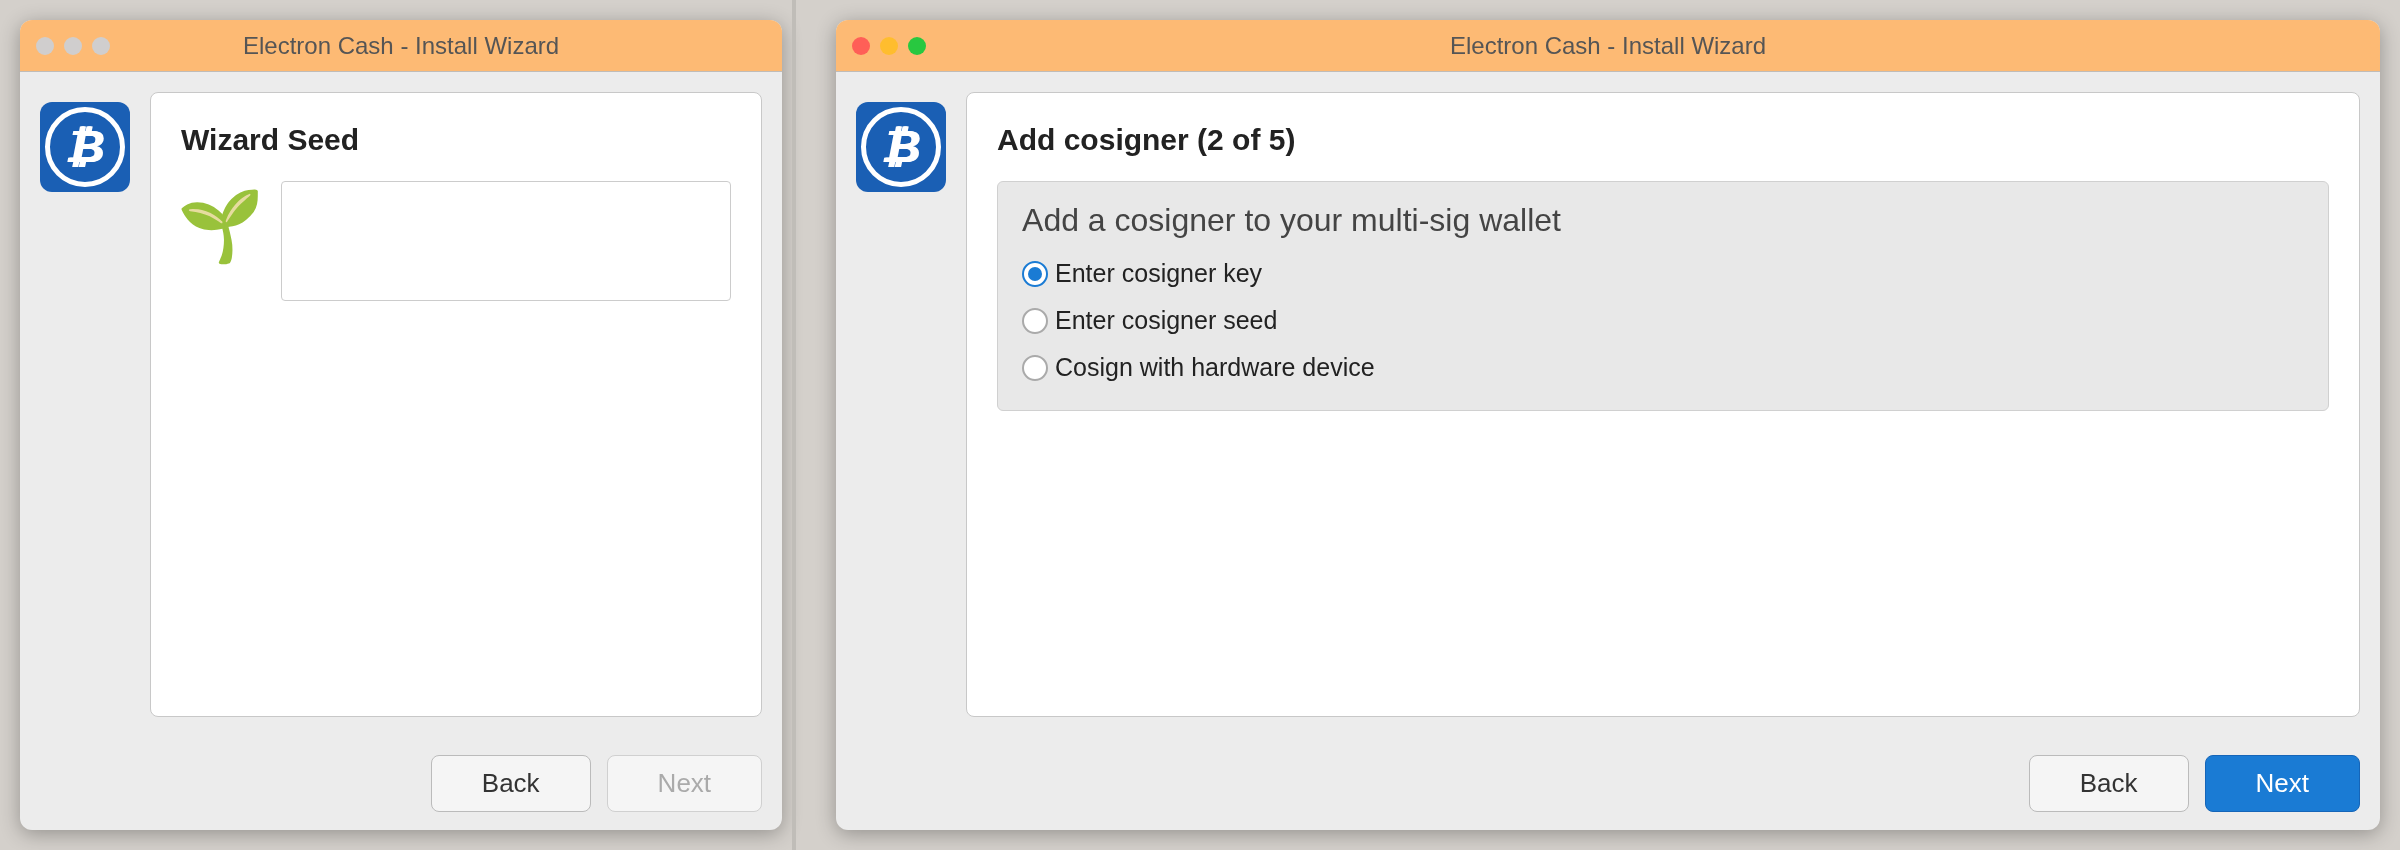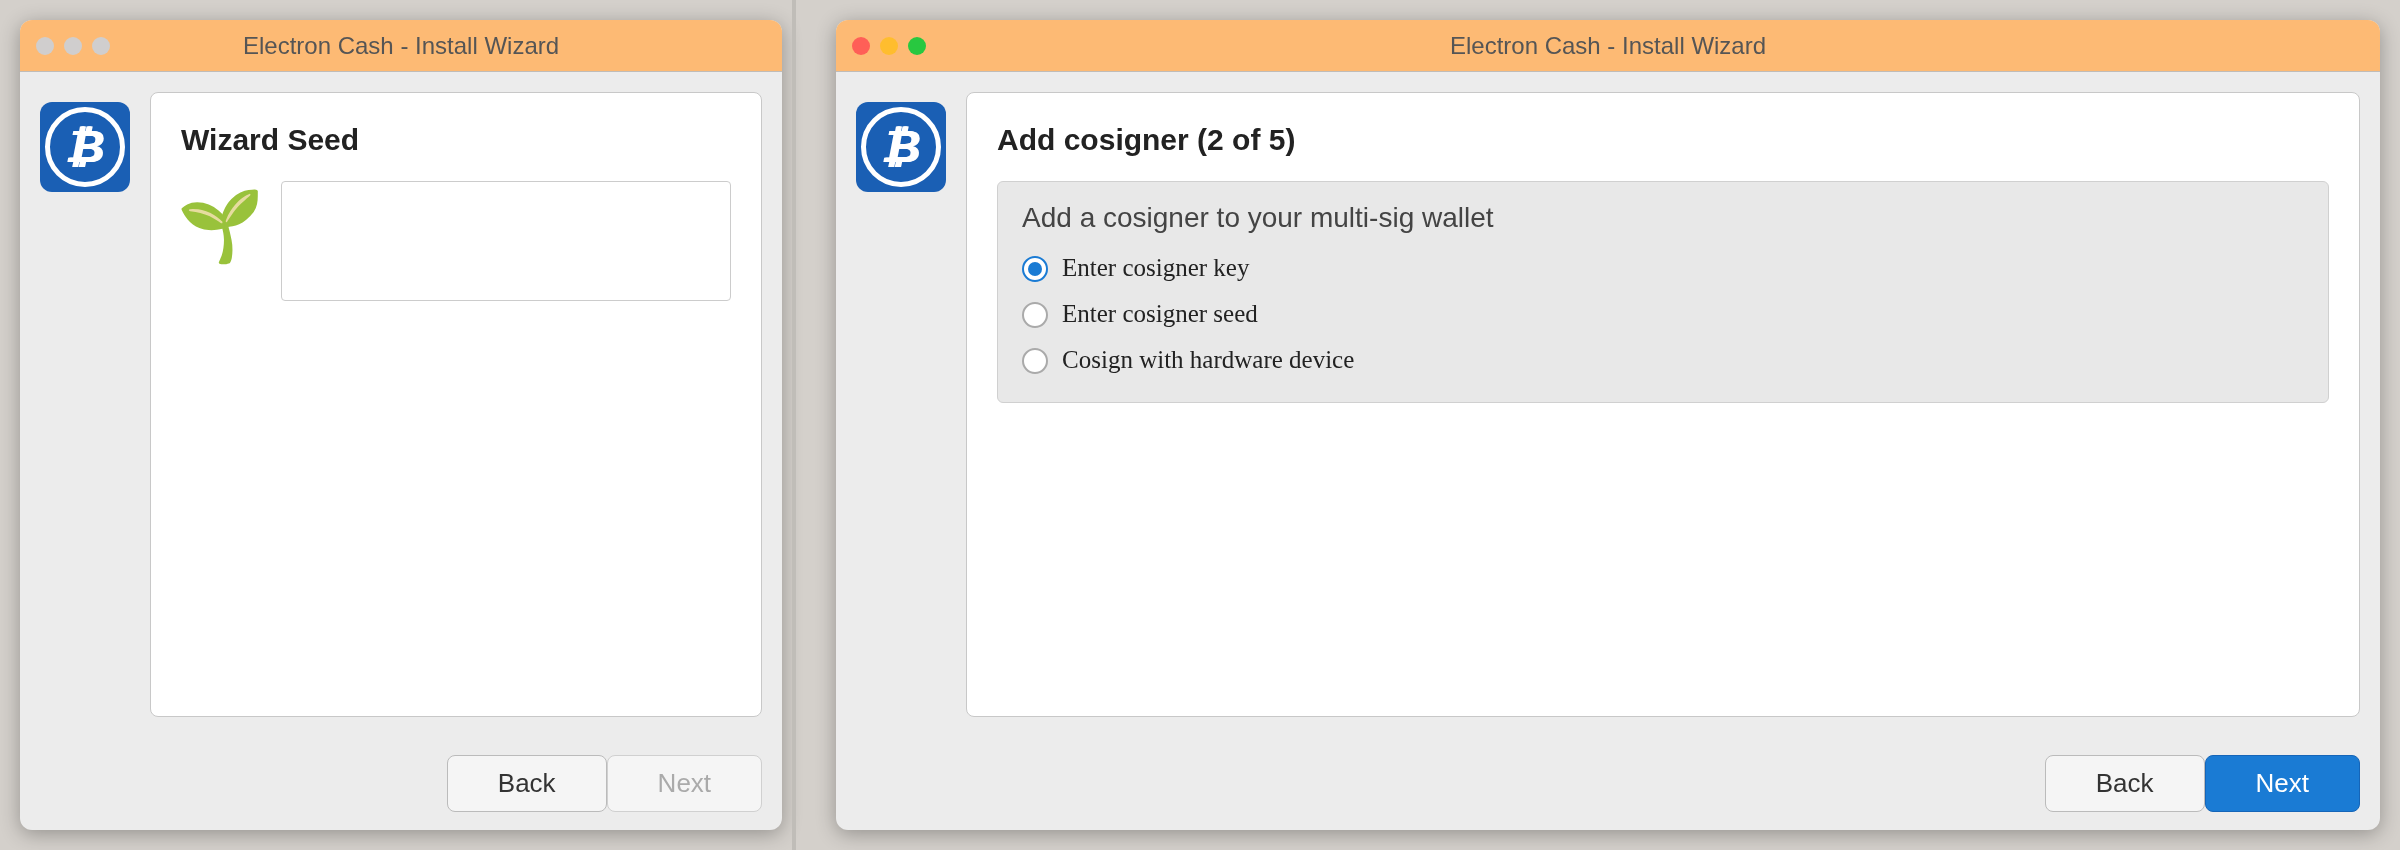--- a/index.html
+++ b/index.html
@@ -180,32 +180,31 @@
     
     .options-panel {
       background: #e8e8e8;
       border: 1px solid #d0d0d0;
       border-radius: 6px;
       padding: 20px 24px;
       margin-top: 10px;
     }
 
     .option-subtitle {
-      font-size: 28px;
+      font-size: 32px;
       color: #444;
       margin-bottom: 20px;
     }
 
     .radio-option {
       display: flex;
-      align-items: flex-end;
-      gap: 14px;
+      align-items: center;
+      gap: 7px;
       margin-bottom: 18px;
       cursor: pointer;
-      font-family: Liberation Serif, serif;
     }
 
     .radio-option:last-child {
       margin-bottom: 8px;
     }
 
     .radio-circle {
       width: 26px;
       height: 26px;
       border-radius: 50%;
@@ -233,20 +232,21 @@
     .radio-label {
       font-size: 25px;
       color: #222;
     }
 
     
     .footer {
       display: flex;
       justify-content: flex-end;
       padding: 18px 20px;
+      gap: 16px;
       flex-shrink: 0;
     }
 
     .btn {
       padding: 12px 50px;
       font-size: 26px;
       border-radius: 8px;
       border: 1px solid #bbb;
       background: #f5f5f5;
       cursor: pointer;

